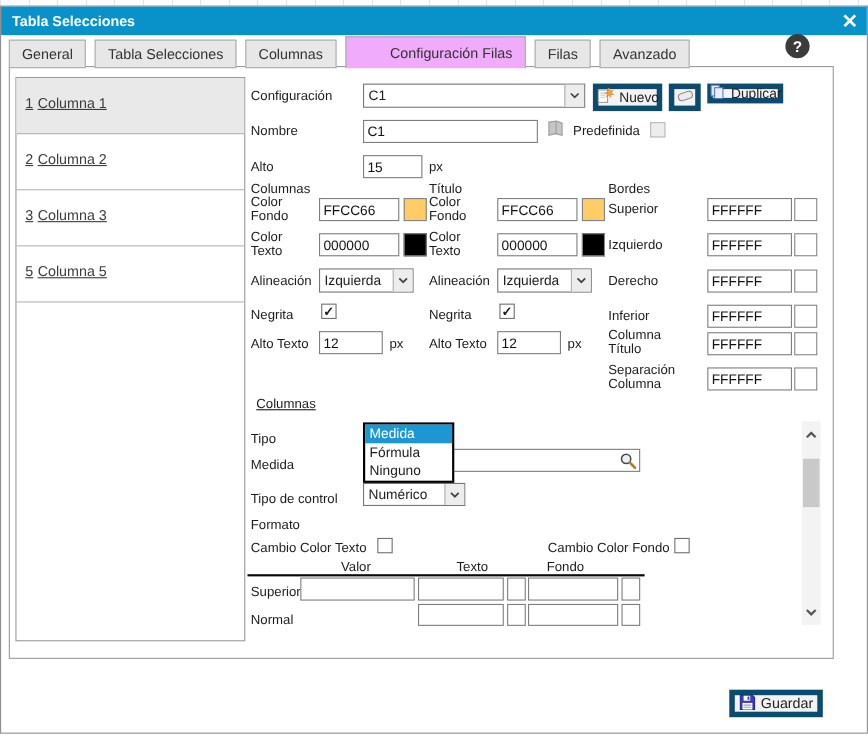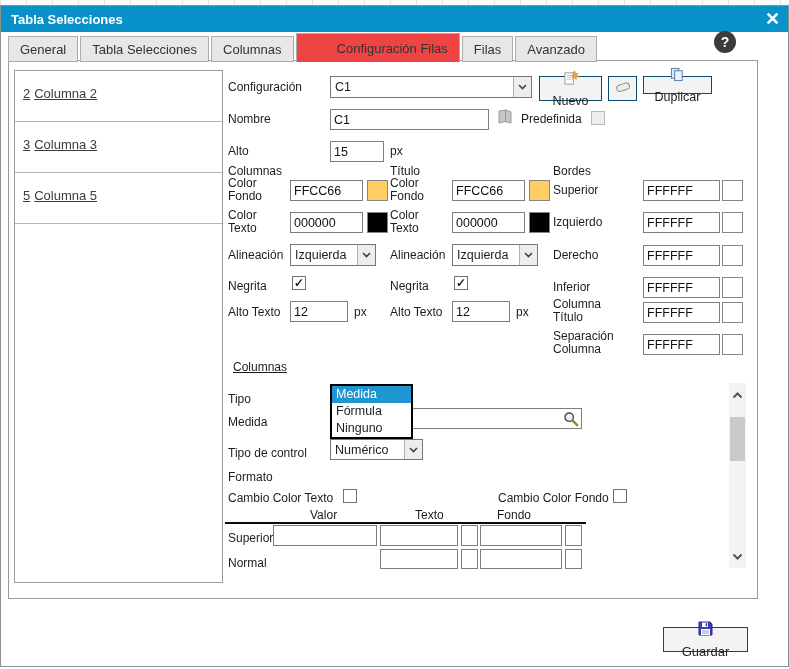--- a/index.html
+++ b/index.html
@@ -8,22 +8,22 @@
   .bgstrip{position:absolute;left:0;top:0;width:789px;height:6px;background:#fcfcfc;
     background-image:repeating-linear-gradient(90deg,#e3e3e3 0 1px,transparent 1px 26px);}
   .dialog{position:absolute;left:0;top:5px;width:787px;height:660px;border:1px solid #8f8f8f;background:#fff;}
   .titlebar{position:absolute;left:0;top:0;width:100%;height:26px;background:#0992ca;display:flex;align-items:center;}
   .titlebar .title{color:#fff;font-size:13px;font-weight:bold;padding-left:10px;}
   .close{position:absolute;right:8px;top:2px;color:#fff;font-size:18px;font-weight:bold;cursor:default;line-height:22px;}
   .helpicon{position:absolute;left:713px;top:25px;width:22px;height:22px;border-radius:50%;background:#3b3b3b;
     color:#fff;font-weight:bold;font-size:14px;display:flex;align-items:center;justify-content:center;}
   .tabbar{position:absolute;left:7px;top:27px;display:flex;align-items:flex-end;z-index:2;}
   .tab{height:26px;border:1px solid #ababab;background:#e7e7e7;padding:0 11px;display:flex;align-items:center;
-    font-size:13px;color:#333;margin-right:2px;box-sizing:border-box;white-space:nowrap;}
-  .tab.active{height:29px;background:#ef4444;border-bottom:none;padding-left:40px;}
+    font-size:13px;color:#333;margin-right:8px;box-sizing:border-box;white-space:nowrap;}
+  .tab.active{height:29px;background:#f0abfc;border-bottom:none;padding-left:40px;}
   .content{position:absolute;left:7px;top:54px;width:748px;height:537px;border:1px solid #9a9a9a;background:#fff;z-index:1;}
   
   .list{position:absolute;left:5px;top:9px;width:209px;height:513px;border:1px solid #9a9a9a;box-sizing:border-box;background:#fff;}
   .listitem{height:51px;border-bottom:1px solid #b5b5b5;box-sizing:border-box;padding:15px 0 0 8px;font-size:13px;color:#3c3c3c;}
   .listitem.selected{background:#e9e9e9;}
   .listitem span{text-decoration:underline;margin-right:4px;}
   
   .lbl{position:absolute;font-size:12px;color:#1d1d1d;white-space:nowrap;line-height:13px;}
   .wrap{white-space:normal;}
   .inp{position:absolute;border:1px solid #7e7e7e;font-family:"Liberation Sans",sans-serif;font-size:12.5px;
@@ -31,21 +31,21 @@
   .sbox{position:absolute;border:1px solid #7e7e7e;box-sizing:border-box;height:21px;width:17px;background:#fff;}
   .swatch{position:absolute;width:21px;height:21px;border:1px solid #858585;box-sizing:border-box;}
   .sel{position:absolute;border:1px solid #767676;background:#fff;display:flex;align-items:stretch;
     box-sizing:border-box;height:22px;font-size:12.5px;}
   .sel .val{flex:1;display:flex;align-items:center;padding-left:4px;white-space:nowrap;}
   .sel .chev{width:17px;display:flex;align-items:center;justify-content:center;background:#ededed;border-left:1px solid #b0b0b0;}
   .cb{position:absolute;width:14px;height:14px;border:1px solid #707070;background:#fff;box-sizing:border-box;
     display:flex;align-items:center;justify-content:center;font-size:12px;font-weight:bold;color:#1a1a1a;line-height:12px;}
   .cb.disabled{background:#ededed;border-color:#b9b9b9;}
   .btn{position:absolute;display:flex;align-items:center;justify-content:center;gap:5px;background:#f3f3f3;
-    border:1px solid #0c4a6e;font-size:12.5px;color:#222;box-sizing:border-box;cursor:default;flex-direction:column;}
+    border:5px solid #0c4a6e;font-size:12.5px;color:#222;box-sizing:border-box;cursor:default;}
   .ddlist{position:absolute;left:321px;top:323px;width:79px;border:2px solid #000;background:#fff;z-index:5;box-sizing:content-box;}
   .opt{font-size:12.5px;padding:1px 4px;line-height:15px;white-space:nowrap;}
   .opt.selected{background:#1e96d2;color:#fff;}
   .medbox{position:absolute;left:321px;top:347px;width:252px;height:21px;border:1px solid #7e7e7e;box-sizing:border-box;
     background:#fff;display:flex;align-items:center;}
   .medbox input{flex:1;border:none;outline:none;font-size:12.5px;padding:0 3px;min-width:0;}
   .thickline{position:absolute;left:216px;top:461px;width:361px;height:2px;background:#0a0a0a;}
   .scroll{position:absolute;left:720px;top:322px;width:17px;height:185px;background:#f3f3f3;}
   .scroll .thumb{position:absolute;left:1px;top:34px;width:15px;height:44px;background:#c9c9c9;}
   .scroll .arr{position:absolute;left:0;width:17px;height:16px;display:flex;align-items:center;justify-content:center;}
@@ -84,20 +84,23 @@
     <div class="tab">
         <span>Avanzado</span>
       </div>
   </div>
 
   <div class="helpicon">?</div>
 
   <div class="content">
 
     <div class="list">
+      <div class="listitem selected">
+        <span>1</span><span>Columna 1</span>
+      </div>
       <div class="listitem">
         <span>2</span><span>Columna 2</span>
       </div>
       <div class="listitem">
         <span>3</span><span>Columna 3</span>
       </div>
       <div class="listitem">
         <span>5</span><span>Columna 5</span>
       </div>
     </div>

